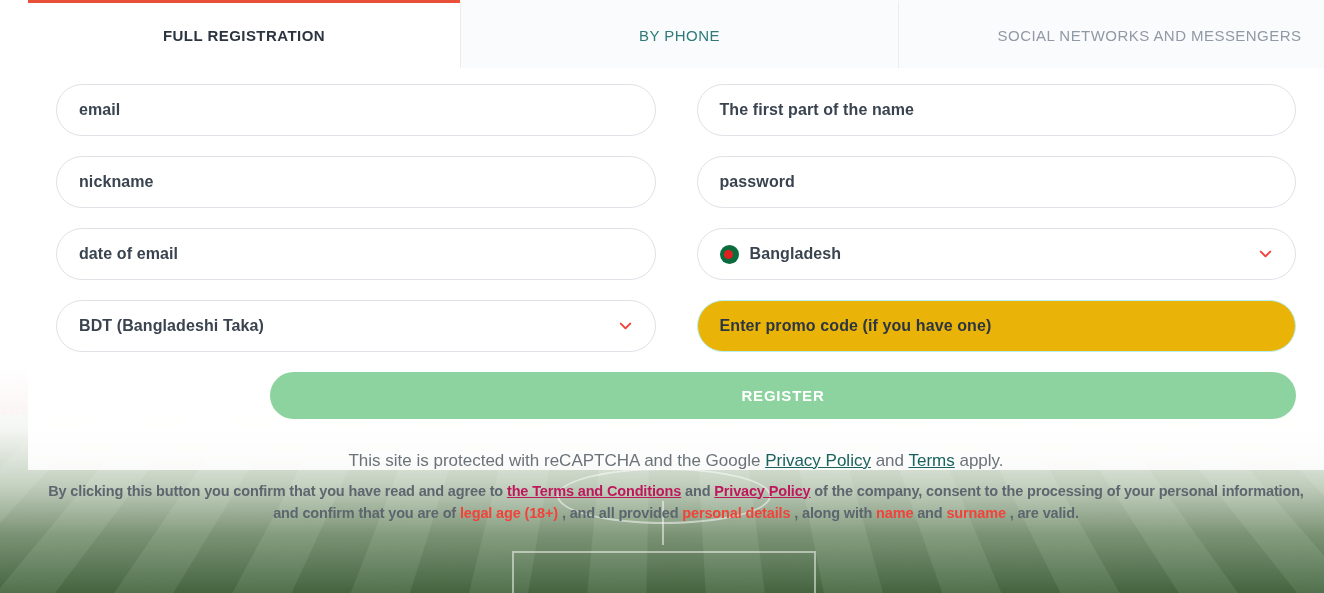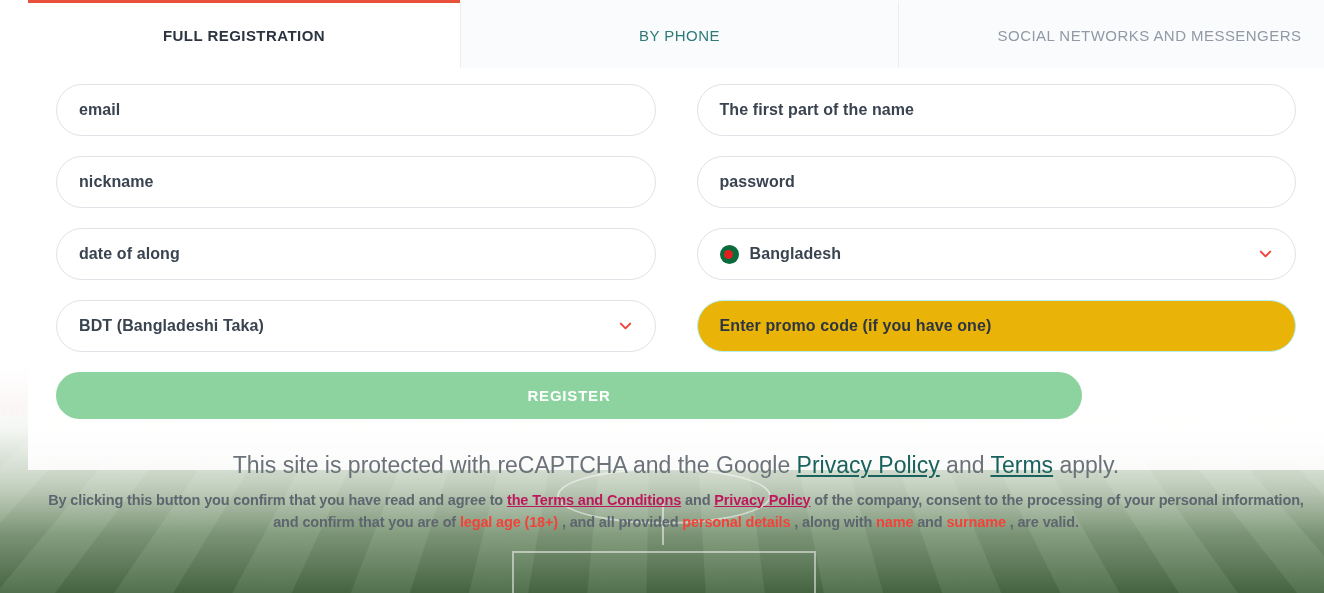--- a/index.html
+++ b/index.html
@@ -226,21 +226,21 @@
 
   .promo {
     background: #eab308;
     border: 1px solid #b8f0f2;
   }
   .promo .ph { color: #2c3642; }
 
   
   .btn-wrap {
     display: flex;
-    justify-content: flex-start;
+    justify-content: flex-end;
     margin-top: 11px;
   }
   .btn-register {
     width: 1026px;
     height: 47px;
     border: none;
     border-radius: 24px;
     background: #8dd3a0;
     color: #ffffff;
     font-family: "Liberation Sans", sans-serif;
@@ -254,21 +254,21 @@
   .legal {
     position: absolute;
     left: 0;
     top: 448px;
     width: 1296px;
     text-align: center;
     padding: 0 16px;
     box-sizing: border-box;
   }
   .recaptcha {
-    font-size: 23px;
+    font-size: 17px;
     color: #6b7279;
     line-height: 1.5;
     font-weight: 400;
     margin: 0 0 6px 0;
   }
   .recaptcha a {
     color: #19625e;
     text-decoration: underline;
   }
   .terms {
@@ -345,21 +345,21 @@
         <div class="col">
           <div class="field">
             <span class="ph">password</span>
           </div>
         </div>
       </div>
 
       <div class="row">
         <div class="col">
           <div class="field">
-            <span class="ph">date of along</span>
+            <span class="ph">date of email</span>
           </div>
         </div>
         <div class="col">
           <div class="field select">
             <span class="flag"></span>
             <span class="ph">Bangladesh</span>
             <span class="chev">
               <svg viewBox="0 0 16 16" width="15" height="15" aria-hidden="true">
                 <path d="M3 5.5 L8 10.5 L13 5.5" fill="none" stroke="#f2433a" stroke-width="2.1" stroke-linecap="round" stroke-linejoin="round"></path>
               </svg>

